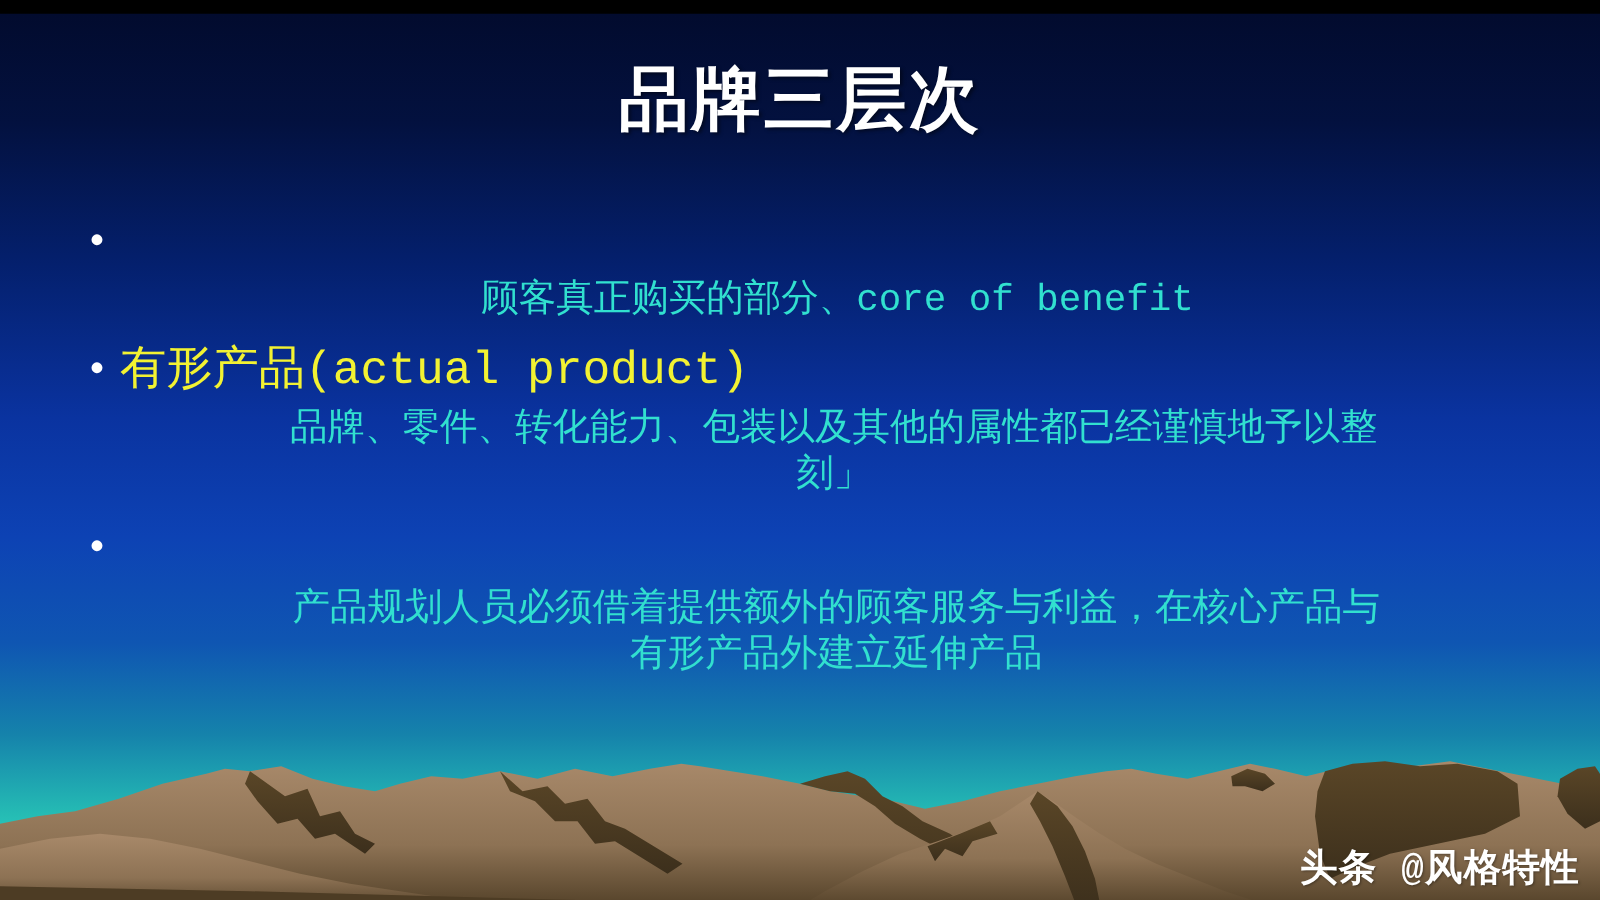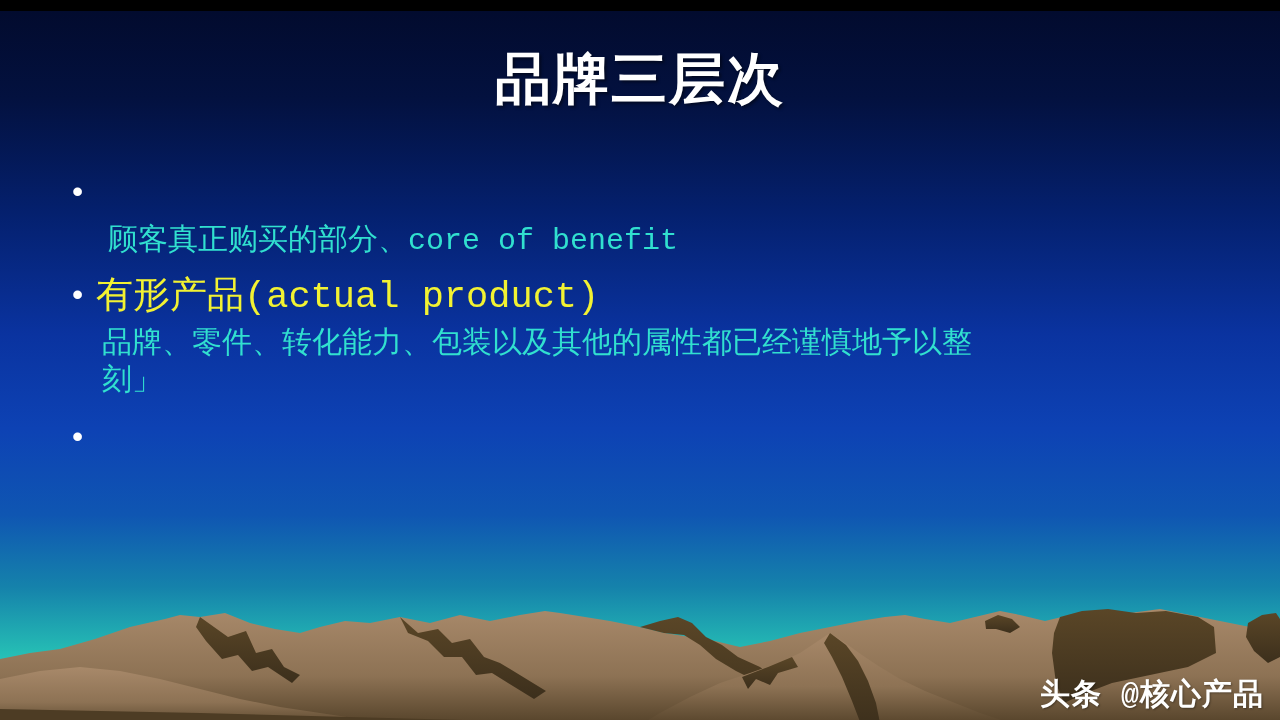--- a/index.html
+++ b/index.html
@@ -85,21 +85,21 @@
   }
 
   .sub-text {
     color: #31e0cf;
     font-size: 30px;
     line-height: 37px;
     margin-left: 42px;
     margin-top: 4px;
     letter-spacing: 0px;
   }
-  .sub-text .ln { display: block; white-space: nowrap; }
+  .sub-text .ln { display: block; white-space: nowrap; text-align: center; }
 
   .b1 { margin-top: 0px; }
   .b2 { margin-top: 14px; }
   .b3 { margin-top: 16px; }
 
   .sub-1 { margin-left: 46px; margin-top: 6px; }
   .sub-2 { margin-left: 40px; margin-top: 6px; }
   .sub-3 { margin-left: 44px; margin-top: 8px; }
 
   
@@ -193,19 +193,23 @@
       <div class="sub-text sub-2">
         <span class="ln">品牌、零件、转化能力、包装以及其他的属性都已经谨慎地予以整</span>
         <span class="ln">刻」</span>
       </div>
     </div>
 
     <div class="block">
       <div class="bullet-row b3">
         <span class="bullet-dot">•</span>
       </div>
+      <div class="sub-text sub-3">
+        <span class="ln">产品规划人员必须借着提供额外的顾客服务与利益，在核心产品与</span>
+        <span class="ln">有形产品外建立延伸产品</span>
+      </div>
     </div>
 
   </div>
 
-  <div class="watermark">头条 @核心产品</div>
+  <div class="watermark">头条 @风格特性</div>
 
 </div>
 
 </body></html>

